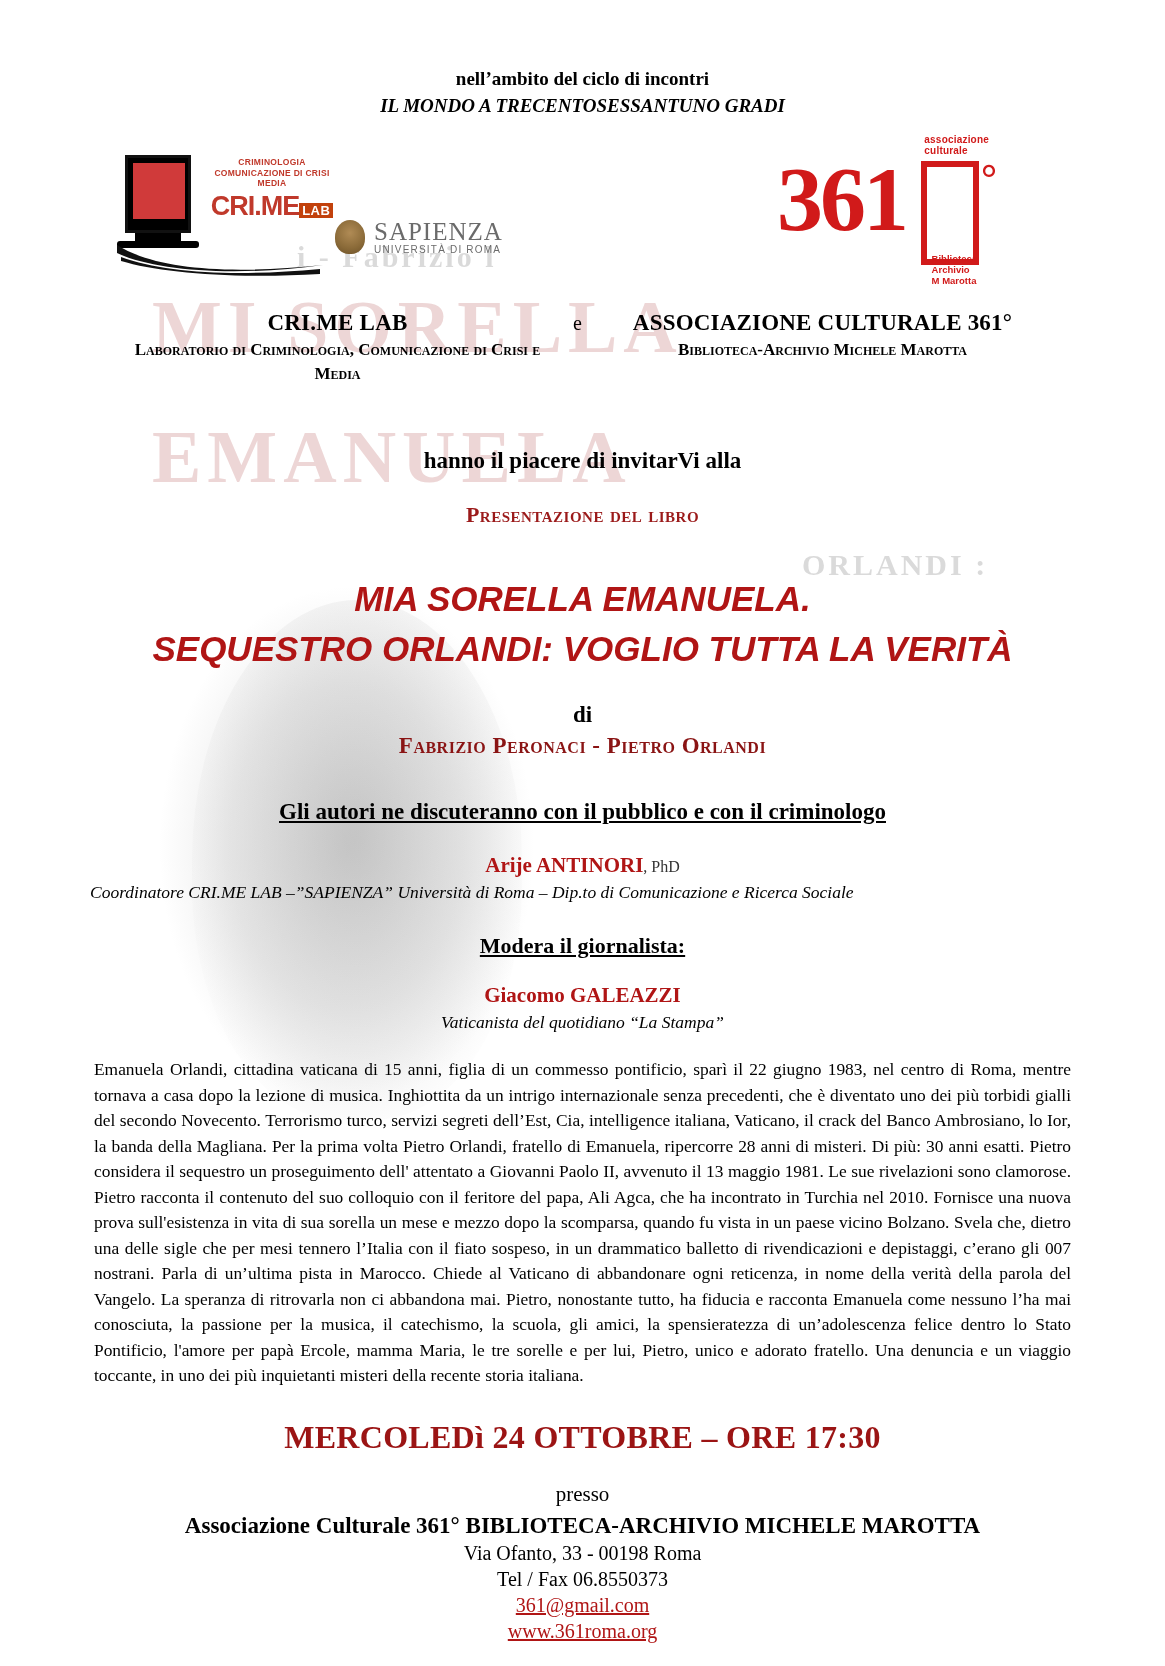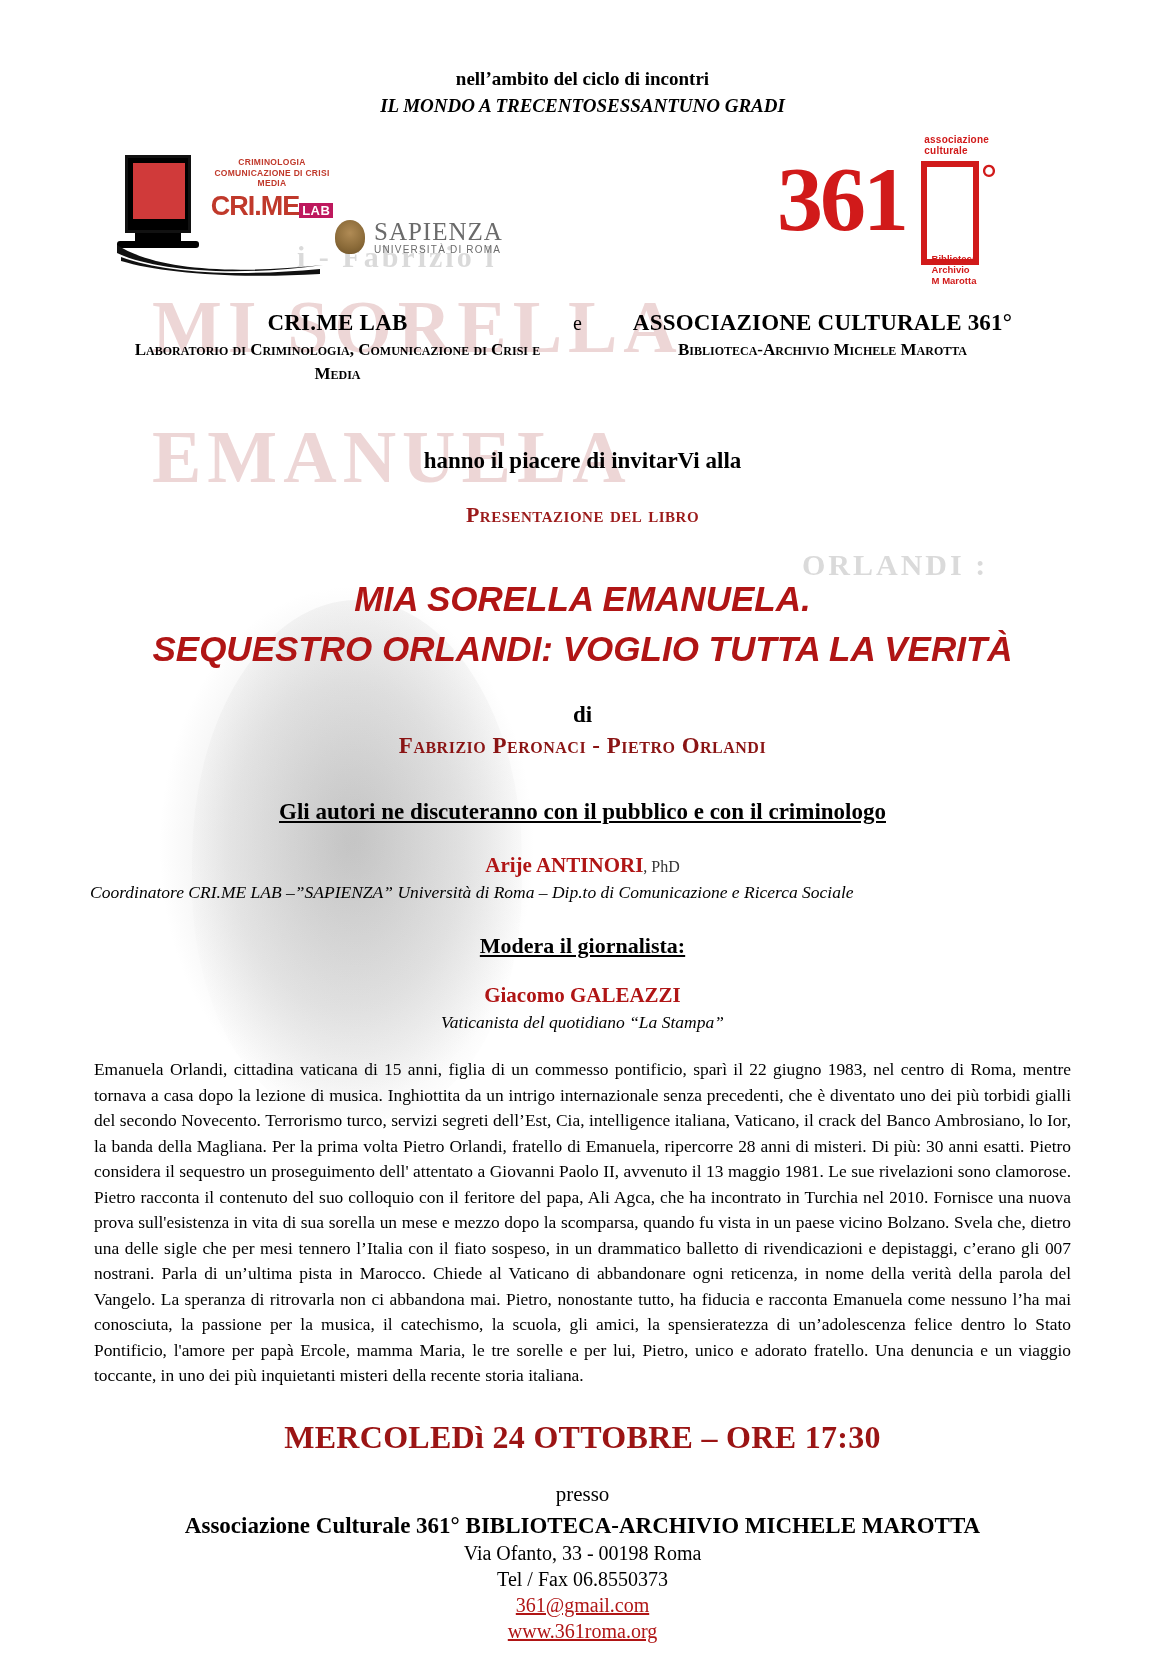--- a/index.html
+++ b/index.html
@@ -140,21 +140,21 @@
     letter-spacing: -1px;
     line-height: 30px;
     margin-top: 2px;
   }
   .cl-big .red { color: #c0392b; }
   .cl-lab {
     font-family: "Liberation Sans", sans-serif;
     font-size: 13px;
     font-weight: bold;
     color: #fff;
-    background: #be185d;
+    background: #c2410c;
     padding: 0 3px;
     letter-spacing: 0.5px;
   }
   .cl-swoosh {
     position: absolute;
     left: 0px; top: 92px;
     width: 210px; height: 34px;
   }
 
   

